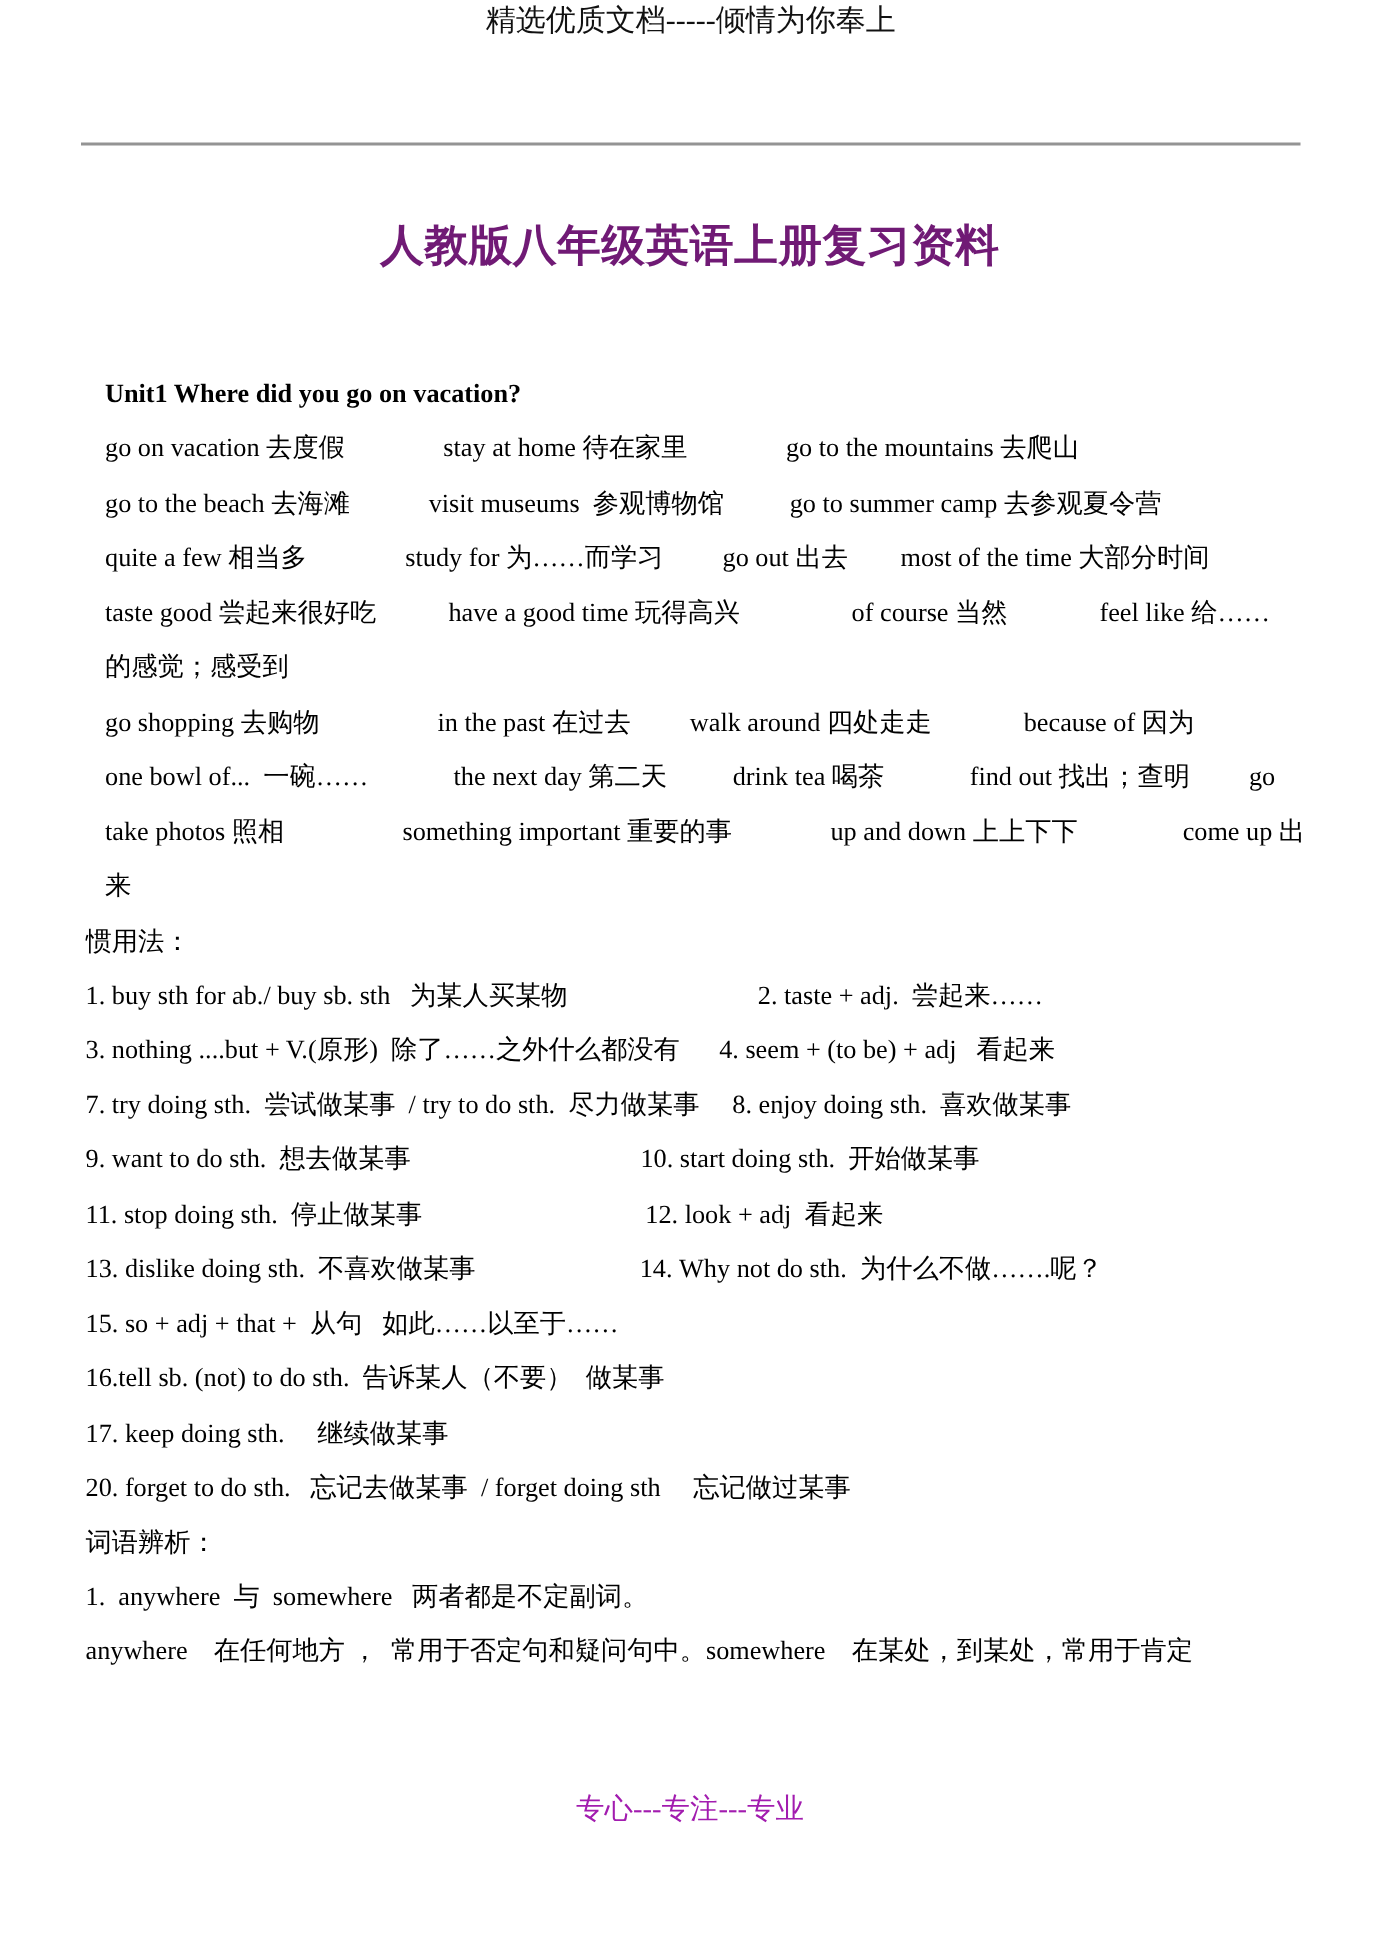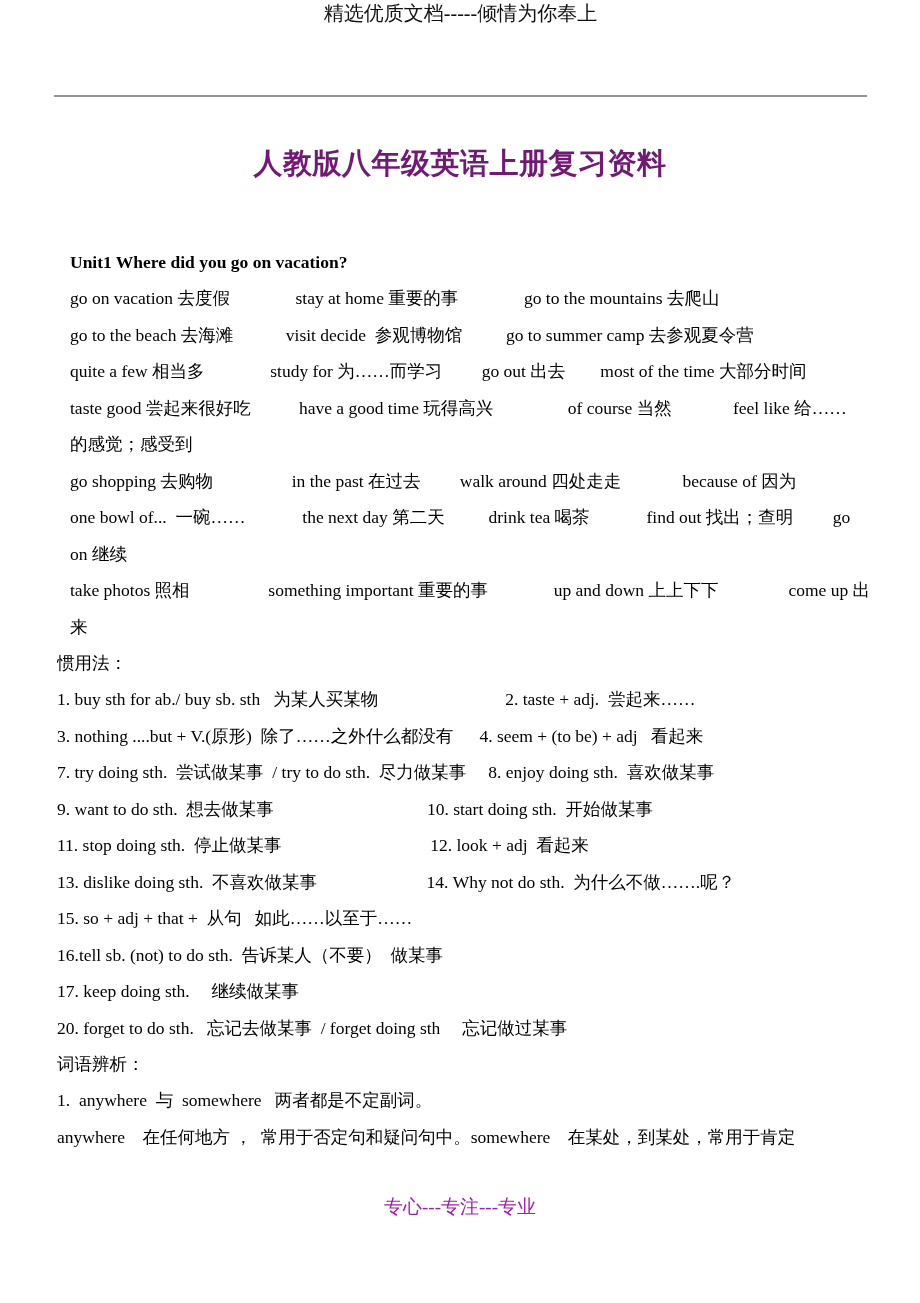--- a/index.html
+++ b/index.html
@@ -84,28 +84,27 @@
 
   <div class="header">
     <span>精选优质文档-----倾情为你奉上</span>
   </div>
   <div class="header-rule"></div>
 
   <h1 class="doc-title" style="color: #701a75;">人教版八年级英语上册复习资料</h1>
 
   <div class="content">
     <div class="line ind bold">Unit1 Where did you go on vacation?</div>
-    <div class="line ind">go on vacation 去度假               stay at home 重要的事               go to the mountains 去爬山</div>
-    <div class="line ind">go to the beach 去海滩            visit decide  参观博物馆          go to summer camp 去参观夏令营</div>
+    <div class="line ind">go on vacation 去度假               stay at home 待在家里               go to the mountains 去爬山</div>
+    <div class="line ind">go to the beach 去海滩            visit museums  参观博物馆          go to summer camp 去参观夏令营</div>
     <div class="line ind">quite a few 相当多               study for 为……而学习         go out 出去        most of the time 大部分时间</div>
     <div class="line ind">taste good 尝起来很好吃           have a good time 玩得高兴                 of course 当然              feel like 给……</div>
     <div class="line ind">的感觉；感受到</div>
     <div class="line ind">go shopping 去购物                  in the past 在过去         walk around 四处走走              because of 因为</div>
     <div class="line ind">one bowl of...  一碗……             the next day 第二天          drink tea 喝茶             find out 找出；查明         go</div>
-    <div class="line ind">on 继续</div>
     <div class="line ind">take photos 照相                  something important 重要的事               up and down 上上下下                come up 出</div>
     <div class="line ind">来</div>
     <div class="line">惯用法：</div>
     <div class="line">1. buy sth for ab./ buy sb. sth   为某人买某物                             2. taste + adj.  尝起来……</div>
     <div class="line">3. nothing ....but + V.(原形)  除了……之外什么都没有      4. seem + (to be) + adj   看起来</div>
     <div class="line">7. try doing sth.  尝试做某事  / try to do sth.  尽力做某事     8. enjoy doing sth.  喜欢做某事</div>
     <div class="line">9. want to do sth.  想去做某事                                   10. start doing sth.  开始做某事</div>
     <div class="line">11. stop doing sth.  停止做某事                                  12. look + adj  看起来</div>
     <div class="line">13. dislike doing sth.  不喜欢做某事                         14. Why not do sth.  为什么不做…….呢？</div>
     <div class="line">15. so + adj + that +  从句   如此……以至于……</div>

